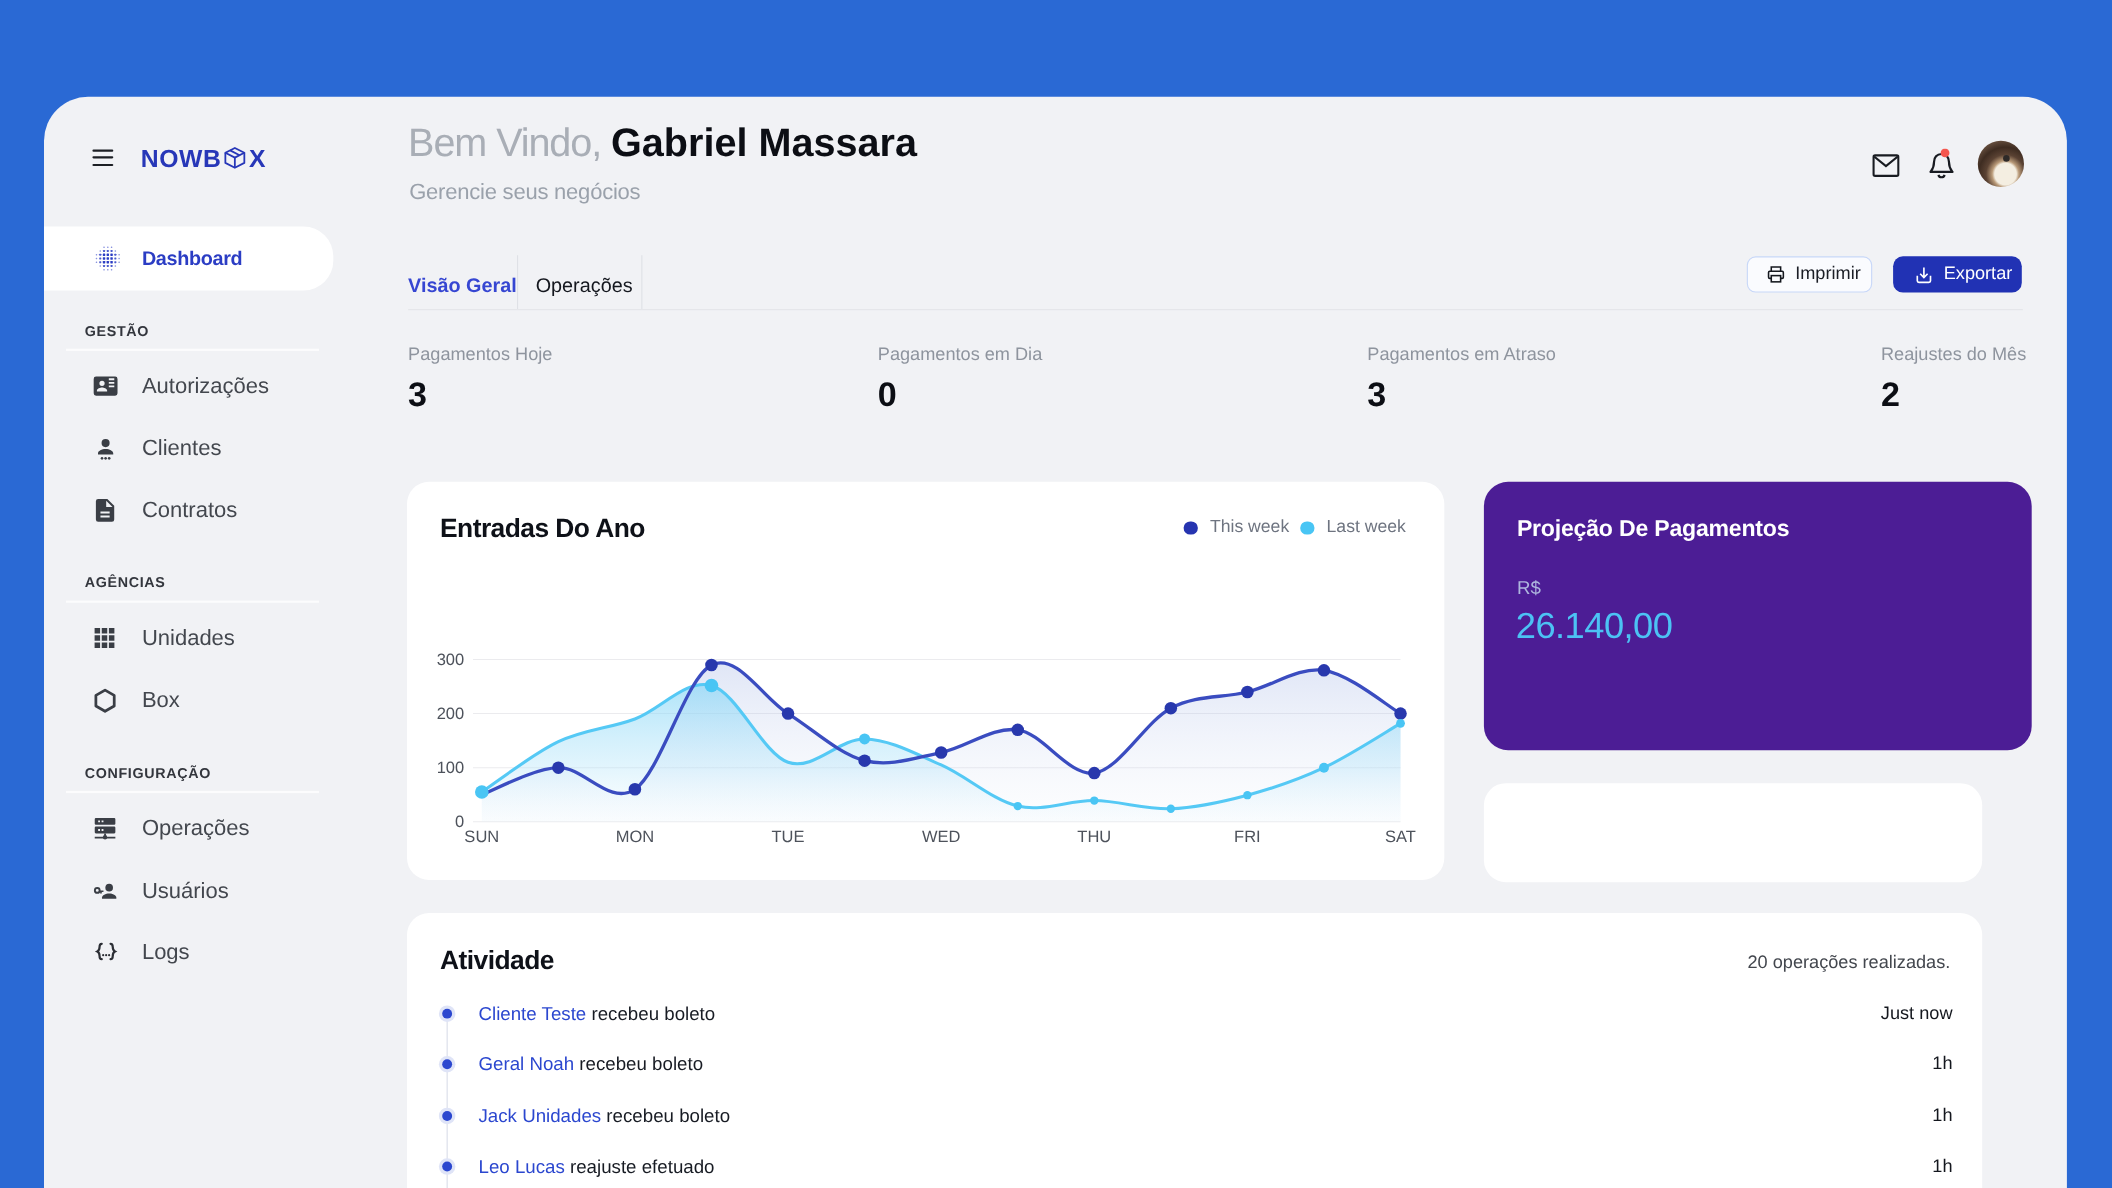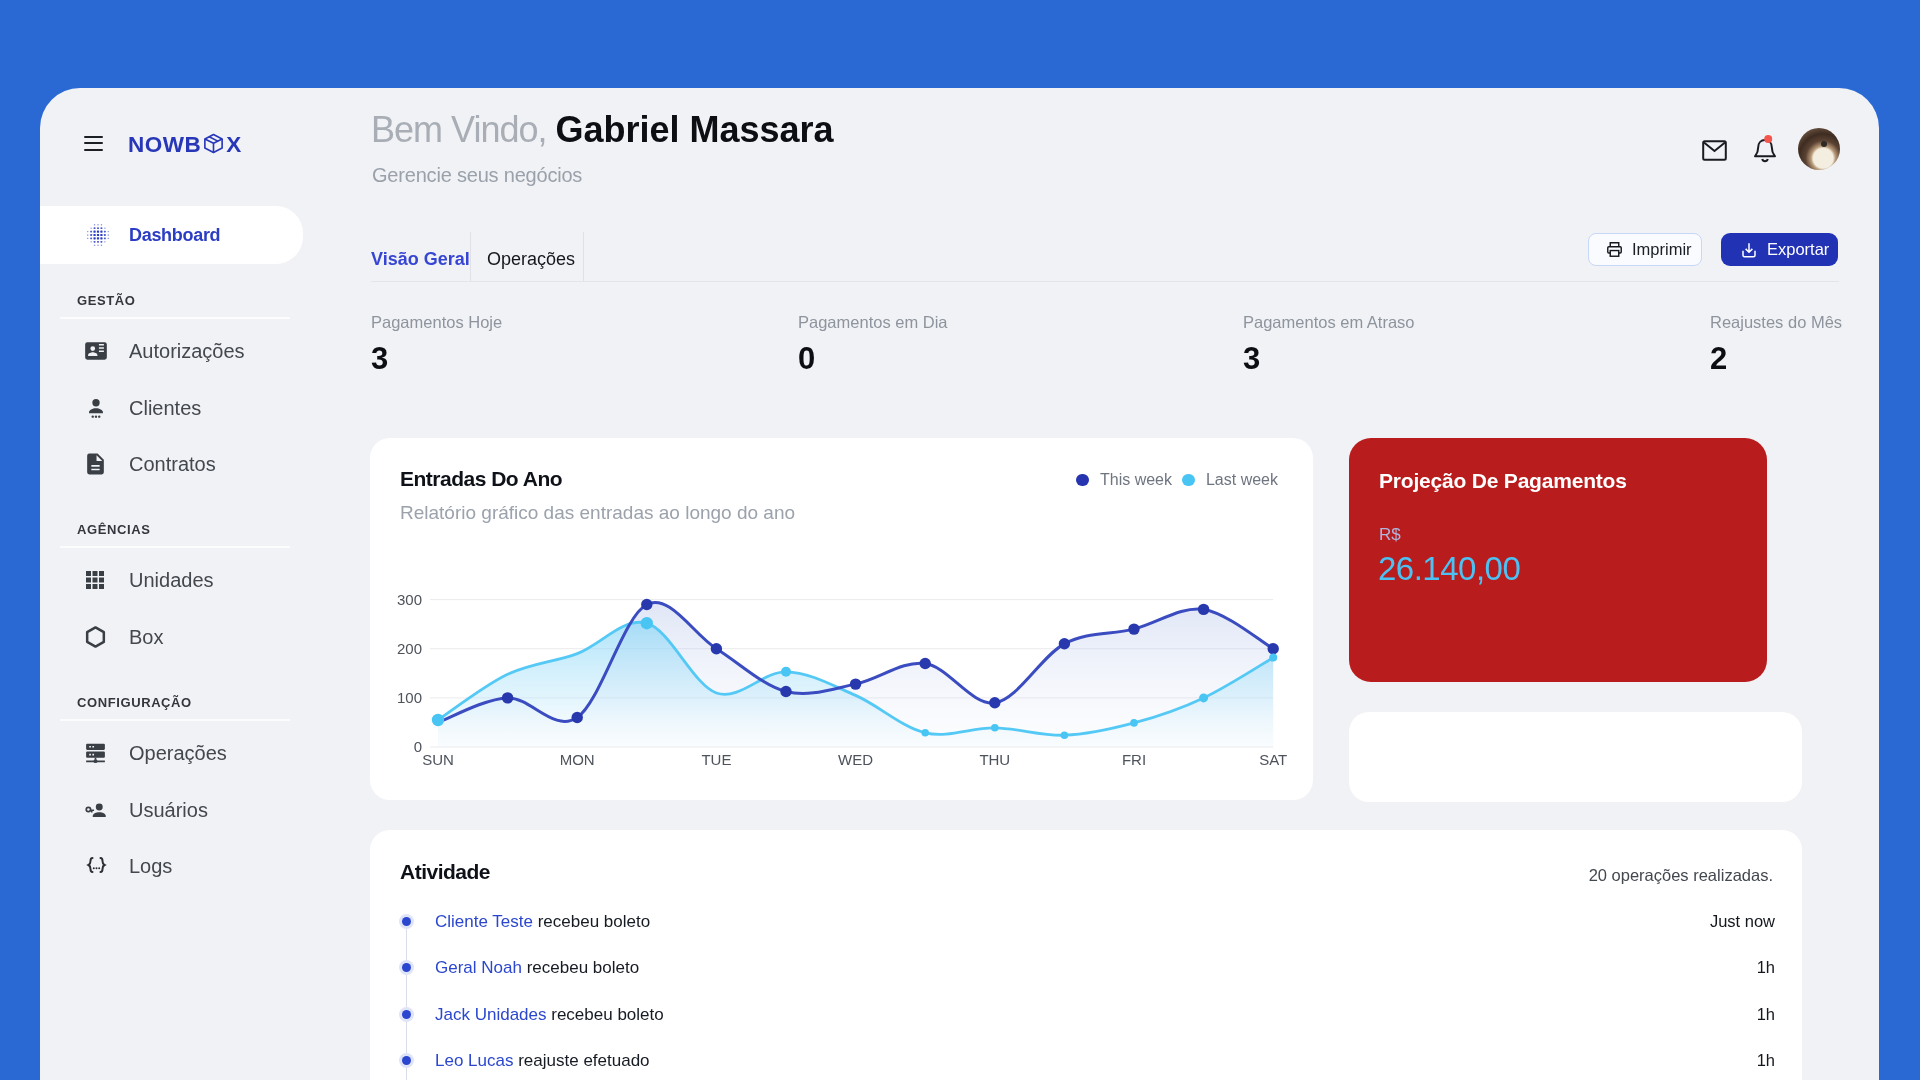--- a/index.html
+++ b/index.html
@@ -33,24 +33,24 @@
 .btn{position:absolute;top:233px;height:33px;border-radius:8px;display:flex;align-items:center;font-size:16.5px}
 .btn-print{left:1588px;width:114px;background:#fafbfe;border:1px solid #c7d7f8;color:#1b1e26}
 .btn-exp{left:1721px;width:117px;background:#2132b4;color:#fff;border-radius:9px}
 
 .stat .l{font-size:16.5px;color:#8e949e}
 .stat .n{font-size:31px;font-weight:700;color:#0c0e14;margin-top:9px}
 .stat{position:absolute;top:313px}
 
 .card{position:absolute;background:#fff;border-radius:20px}
 .chart-card{left:370px;top:438px;width:943px;height:362px}
-.blue-card{left:1349px;top:438px;width:418px;height:244px;background:#b91c1c;border-radius:22px;color:#fff}
+.blue-card{left:1349px;top:438px;width:498px;height:244px;background:#4c1d95;border-radius:22px;color:#fff}
 .small-card{left:1349px;top:712px;width:453px;height:90px}
 .act-card{left:370px;top:830px;width:1432px;height:280px;border-radius:20px 20px 0 0}
-.ctitle{font-size:21px;font-weight:700;color:#0e1118;letter-spacing:-.5px}
+.ctitle{font-size:24px;font-weight:700;color:#0e1118;letter-spacing:-.5px}
 .csub{font-size:19px;color:#9ba2ac}
 .legend{position:absolute;right:35px;top:33px;display:flex;align-items:center;font-size:16px;color:#6e7480}
 .ldot{width:12.5px;height:12.5px;border-radius:50%;margin-right:11px}
 
 .arow{position:absolute;left:435px;height:24px;font-size:17px;color:#171b23}
 .arow a{color:#2b47cf;text-decoration:none}
 .atime{position:absolute;font-size:16.5px;color:#14171e;text-align:right;right:145px}
 .adot{position:absolute;left:402px;width:9px;height:9px;border-radius:50%;background:#2b47cf;box-shadow:0 0 0 3px #dfe4f7}
 .aline{position:absolute;left:406px;width:1px;background:#d9dde9}
 </style>
@@ -231,21 +231,20 @@
     <div class="l">Pagamentos em Atraso</div>
     <div class="n">3</div>
   </div>
 <div class="stat" style="left:1710px">
     <div class="l">Reajustes do Mês</div>
     <div class="n">2</div>
   </div>
 
 <div class="card chart-card">
 <div class="ctitle" style="position:absolute;left:30px;top:29px">Entradas Do Ano</div>
-<div class="csub" style="position:absolute;left:30px;top:64px">Relatório gráfico das entradas ao longo do ano</div>
 <div class="legend" style="right:141px"><span class="ldot" style="background:#2634b0"></span>This week</div>
 <div class="legend"><span class="ldot" style="background:#49c5f4"></span>Last week</div>
 <svg id="chartsvg" width="943" height="362" viewBox="0 0 943 362" style="position:absolute;left:0;top:0">
       <defs>
         <linearGradient id="gdark" x1="0" y1="0" x2="0" y2="1">
           <stop offset="0" stop-color="#a3b5e5" stop-opacity="0.34"></stop>
           <stop offset="1" stop-color="#dce4f5" stop-opacity="0.07"></stop>
         </linearGradient>
         <linearGradient id="gcyan" x1="0" y1="0" x2="0" y2="1">
           <stop offset="0" stop-color="#7fd4f6" stop-opacity="0.62"></stop>

